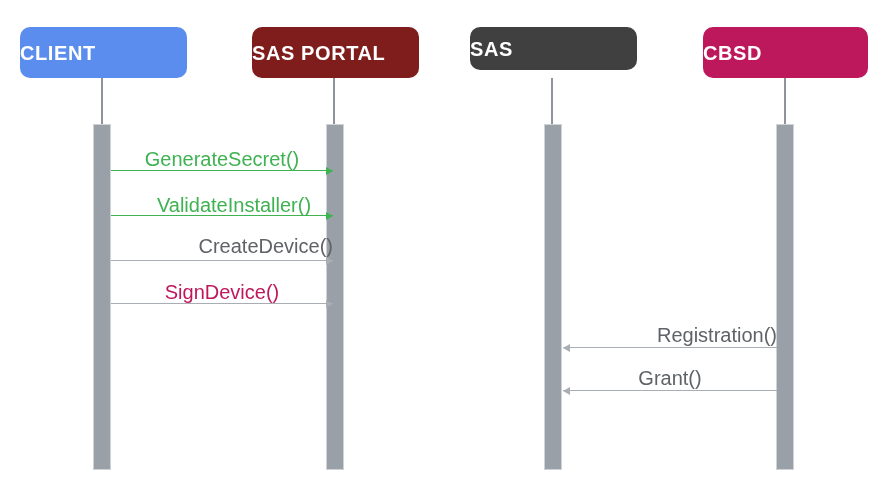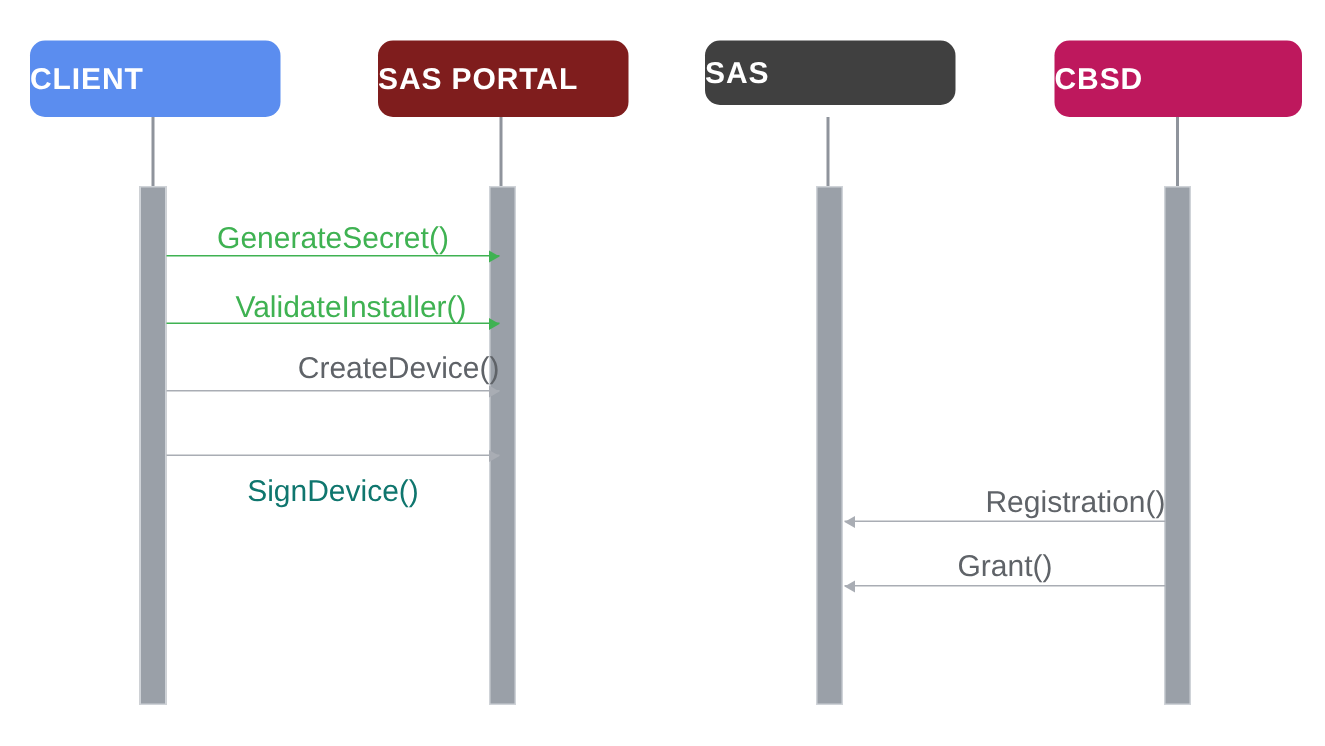--- a/index.html
+++ b/index.html
@@ -95,21 +95,21 @@
       <div class="arrowhead right" style="top: 166.5px; left: 326px; border-left-color: rgb(63, 178, 82);"></div>
       <div class="msg-label" style="left: 111px; width: 222px; top: 149px; color: rgb(63, 178, 82);">GenerateSecret()</div>
       <div class="msg-line" style="left: 111px; top: 215px; width: 222px; background: rgb(63, 178, 82);"></div>
       <div class="arrowhead right" style="top: 211.5px; left: 326px; border-left-color: rgb(63, 178, 82);"></div>
       <div class="msg-label" style="left: 111px; width: 222px; top: 195px; color: rgb(63, 178, 82); margin-left: 12px;">ValidateInstaller()</div>
       <div class="msg-line" style="left: 111px; top: 260px; width: 222px; background: rgb(169, 173, 180);"></div>
       <div class="arrowhead right" style="top: 256.5px; left: 326px; border-left-color: rgb(169, 173, 180);"></div>
       <div class="msg-label" style="left: 111px; width: 222px; top: 236px; color: rgb(95, 99, 104); text-align: right;">CreateDevice()</div>
       <div class="msg-line" style="left: 111px; top: 303px; width: 222px; background: rgb(169, 173, 180);"></div>
       <div class="arrowhead right" style="top: 299.5px; left: 326px; border-left-color: rgb(169, 173, 180);"></div>
-      <div class="msg-label" style="left: 111px; width: 222px; top: 282px; color: #0f766e; margin-top: 36px;">SignDevice()</div>
+      <div class="msg-label" style="left: 111px; width: 222px; top: 282px; color: #be185d;">SignDevice()</div>
       <div class="msg-line" style="left: 563px; top: 347px; width: 214px; background: rgb(169, 173, 180);"></div>
       <div class="arrowhead left" style="top: 343.5px; left: 563px; border-right-color: rgb(169, 173, 180);"></div>
       <div class="msg-label" style="left: 563px; width: 214px; top: 325px; color: rgb(95, 99, 104); text-align: right;">Registration()</div>
       <div class="msg-line" style="left: 563px; top: 390px; width: 214px; background: rgb(169, 173, 180);"></div>
       <div class="arrowhead left" style="top: 386.5px; left: 563px; border-right-color: rgb(169, 173, 180);"></div>
       <div class="msg-label" style="left: 563px; width: 214px; top: 368px; color: rgb(95, 99, 104);">Grant()</div>
     </div>
   <div id="participants-layer">
       <div class="participant" style="left: 20px; top: 27px; width: 167px; height: 51px; background: rgb(91, 141, 239);">
         <span class="plabel" style="color: rgb(255, 255, 255);">CLIENT</span>

